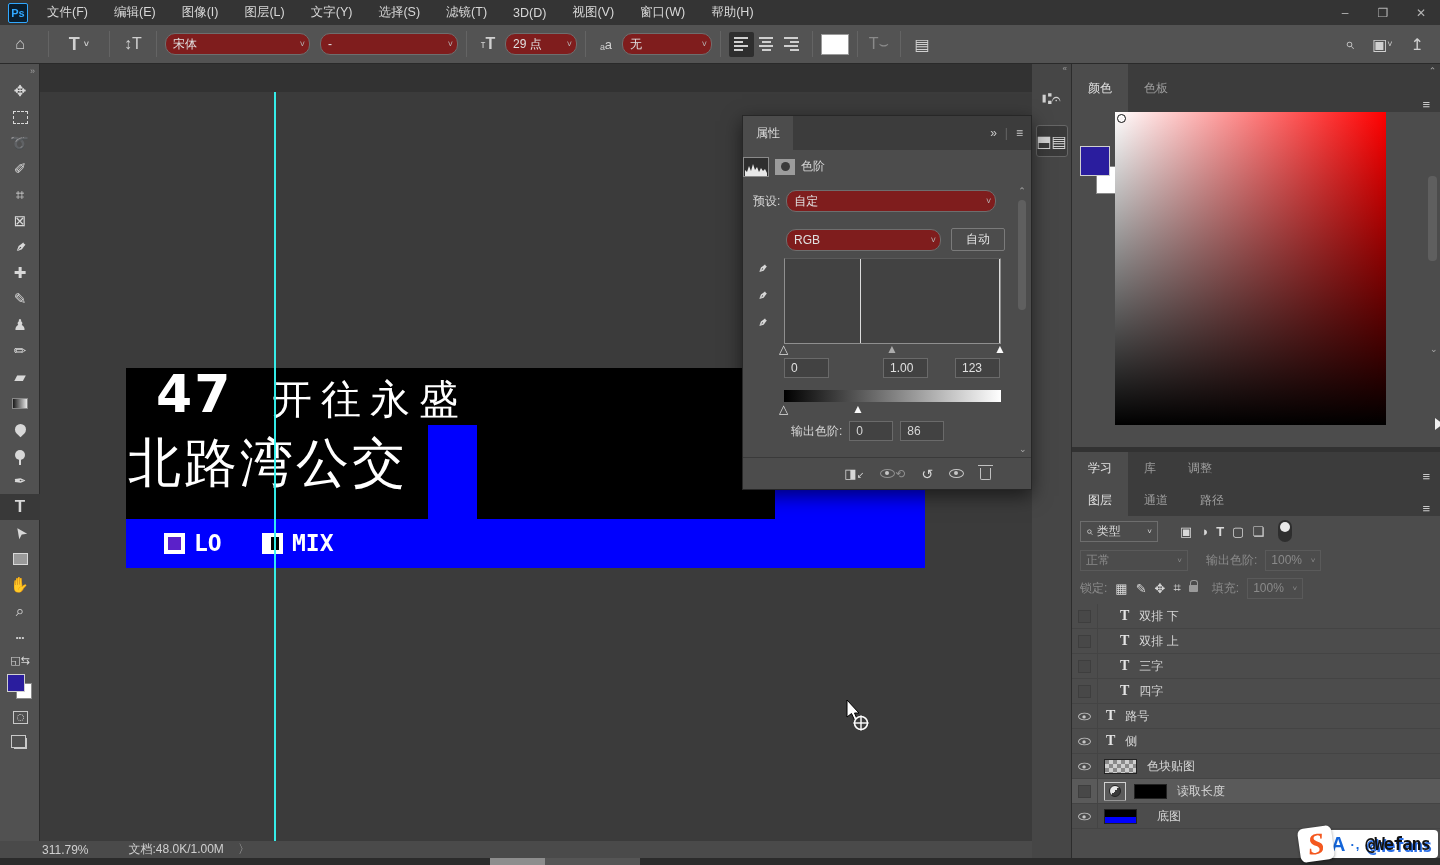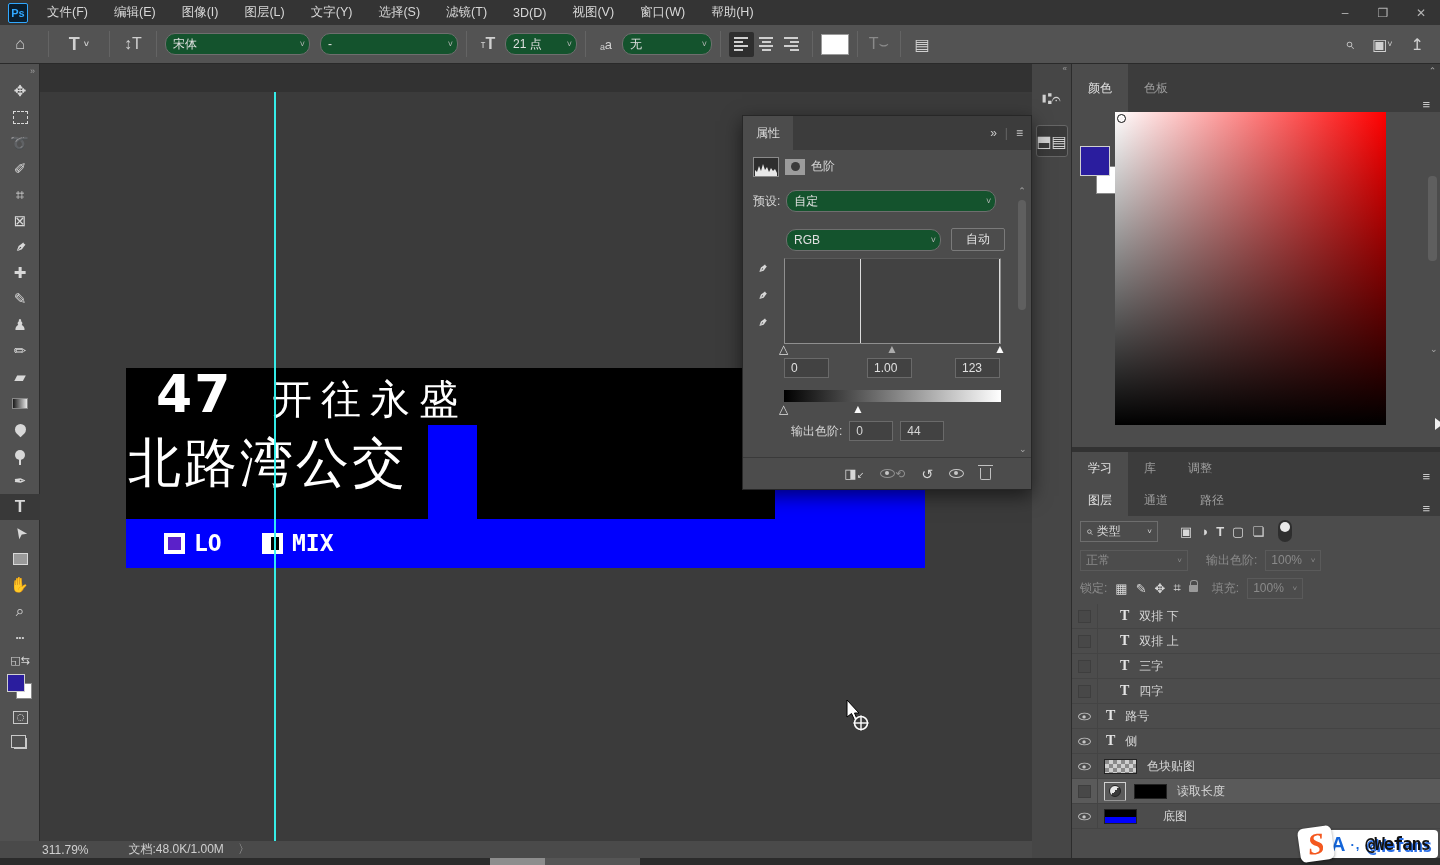--- a/index.html
+++ b/index.html
@@ -14,21 +14,21 @@
   
   #menubar { left:0; top:0; width:1440px; height:25px; background:#343434; display:flex; align-items:center; }
   #ps-logo { width:20px; height:20px; margin:0 6px 0 8px; background:#0a1e2e; border:1px solid #31a8ff; color:#31a8ff; font-weight:bold; font-size:11px; display:flex; align-items:center; justify-content:center; border-radius:2px; }
   .menu-item { padding:0 13px; height:25px; display:flex; align-items:center; color:#d8d8d8; font-size:12.5px; cursor:default; }
   #win-controls { position:absolute; right:0; top:0; height:25px; display:flex; }
   .win-btn { width:38px; height:25px; display:flex; align-items:center; justify-content:center; color:#b5b5b5; font-size:12px; }
 
   
   #optionsbar { left:0; top:25px; width:1440px; height:39px; background:#535353; border-bottom:1px solid #2a2a2a; display:flex; align-items:center; }
   .opt-sep { width:1px; height:26px; background:#646464; margin:0 8px; }
-  .combo { height:22px; background:#14532d; border:1px solid #6e6e6e; border-radius:10px; display:flex; align-items:center; padding:0 4px 0 7px; color:#e0e0e0; }
+  .combo { height:22px; background:#7f1d1d; border:1px solid #6e6e6e; border-radius:10px; display:flex; align-items:center; padding:0 4px 0 7px; color:#e0e0e0; }
   .combo .chev { margin-left:auto; color:#b9b9b9; font-size:9px; padding-left:6px; }
   .opt-icon { color:#d0d0d0; font-size:16px; display:flex; align-items:center; justify-content:center; }
   .align-btn { width:25px; height:25px; display:flex; flex-direction:column; justify-content:center; gap:2px; padding:0 5px; border-radius:2px; }
   .align-btn span { height:2px; background:#cfcfcf; }
   .align-active { background:#2e2e2e; }
   #opt-color-swatch { width:28px; height:21px; background:#ffffff; border:1px solid #9a9a9a; }
 
   
   #toolbar { left:0; top:64px; width:40px; height:777px; background:#515151; border-right:1px solid #2c2c2c; }
   #toolbar .tb-head { height:14px; color:#9f9f9f; font-size:9px; text-align:right; padding:2px 4px 0 0; }
@@ -70,21 +70,21 @@
   #guide { left:234px; top:0; width:2px; height:754px; background:#35f6f2; opacity:.95; }
 
   
   #cursor { left:846px; top:700px; z-index:90; }
 
   
   #props { left:742px; top:115px; width:290px; height:375px; background:#4c4c4c; border:1px solid #272727; box-shadow:0 6px 18px rgba(0,0,0,.55); z-index:50; }
   #props-header { position:absolute; left:0; top:0; width:100%; height:34px; background:#3c3c3c; }
   #props-tab { position:absolute; left:0; top:0; width:50px; height:34px; background:#4c4c4c; display:flex; align-items:center; justify-content:center; color:#dedede; }
   .hdr-icons { position:absolute; right:8px; top:0; height:34px; display:flex; align-items:center; gap:8px; color:#c9c9c9; font-size:12px; }
-  #props-title-row { position:absolute; left:0; top:34px; width:100%; height:33px; display:flex; align-items:center; gap:6px; padding-left:10px; }
+  #props-title-row { position:absolute; left:0; top:34px; width:100%; height:33px; display:flex; align-items:center; gap:6px; }
   .adj-icon-box { width:26px; height:20px; background:#2e2e2e; border:1px solid #8a8a8a; display:flex; align-items:flex-end; justify-content:center; }
   .mask-icon-box { width:20px; height:16px; background:#9c9c9c; display:flex; align-items:center; justify-content:center; }
   .mask-icon-box i { width:9px; height:9px; background:#3a3a3a; border-radius:50%; }
   #preset-row { position:absolute; left:10px; top:74px; display:flex; align-items:center; gap:6px; }
   #preset-combo { width:210px; }
   #channel-row { position:absolute; left:43px; top:112px; display:flex; align-items:center; gap:10px; }
   #channel-combo { width:155px; }
   #auto-btn { height:23px; padding:0 14px; border:1px solid #7a7a7a; border-radius:2px; color:#e2e2e2; display:flex; align-items:center; background:#4c4c4c; }
   .dropper { position:absolute; left:14px; font-size:13px; color:#d8d8d8; transform:rotate(135deg); }
   #histo-box { position:absolute; left:41px; top:142px; width:217px; height:86px; background:#424242; border-left:1px solid #8f8f8f; border-right:1px solid #8f8f8f; border-top:1px solid #5a5a5a; border-bottom:1px solid #8f8f8f; }
@@ -203,21 +203,21 @@
     <div class="combo" style="width:138px; margin-left:10px;">
       <span>-</span>
         <span class="chev">˅</span>
     </div>
     <div class="opt-sep"></div>
     <div class="opt-icon" style="width:26px;">
         <span style="font-size:10px;">т</span>
         <span style="font-size:16px;font-weight:bold;">T</span>
       </div>
     <div class="combo" style="width:72px; margin-left:4px;">
-      <span>21 点</span>
+      <span>29 点</span>
         <span class="chev">˅</span>
     </div>
     <div class="opt-sep"></div>
     <div class="opt-icon" style="width:24px; font-size:13px;">ₐa</div>
     <div class="combo" style="width:90px; margin-left:4px;">
       <span>无</span>
         <span class="chev">˅</span>
     </div>
     <div class="opt-sep"></div>
     <div class="align-btn align-active">
@@ -402,36 +402,36 @@
     <div id="histo-box">
       <span class="histo-line" style="left:75px;"></span>
       <span class="histo-line" style="left:214px;"></span>
     </div>
     <span class="tri" style="left:36px; top:227px; color:#e0e0e0;">△</span>
     <span class="tri" style="left:143px; top:227px; color:#ababab;">▲</span>
     <span class="tri" style="left:251px; top:227px; color:#fafafa;">▲</span>
     <div class="valbox" style="left:41px;">
         <span>0</span>
       </div>
-    <div class="valbox" style="left:124px;">
+    <div class="valbox" style="left:140px;">
         <span>1.00</span>
       </div>
     <div class="valbox" style="left:212px;">
         <span>123</span>
       </div>
     <div id="out-grad"></div>
     <span class="tri" style="left:36px; top:287px; color:#e0e0e0;">△</span>
     <span class="tri" style="left:109px; top:287px; color:#fafafa;">▲</span>
     <div id="outrow">
       <span>输出色阶:</span>
       <span class="outbox">
           <span>0</span>
         </span>
       <span class="outbox">
-          <span>44</span>
+          <span>86</span>
         </span>
     </div>
     <div id="props-scroll">
       <div>⌃</div>
         <div id="props-thumb"></div>
         <div style="position:absolute; bottom:0; left:3px;">⌄</div>
     </div>
     <div id="props-footer">
       <span style="font-size:13px;">◨<span style="font-size:9px;">↙</span></span>
       <span style="color:#8f8f8f;"><span class="eye" style="border-color:#8f8f8f;"></span>⟲</span>
@@ -573,21 +573,21 @@
             <i></i>
           </span>
           <span class="lthumb thumb-black" style="margin-left: 8px;"></span>
           <span style="margin-left: 10px;">读取长度</span>
         </div>
         <div class="layer-row">
           <div class="eye-cell">
             <span class="eye" style="transform:scale(.85);"></span>
           </div>
           <span class="lthumb thumb-sign" style="margin-left: 6px;"></span>
-          <span style="margin-left: 26px;">底图</span>
+          <span style="margin-left: 20px;">底图</span>
         </div>
       </div>
     <div id="layers-scroll">
       <div>⌃</div>
         <div id="layers-thumbbar"></div>
         <div style="position:absolute; bottom:2px; left:4px;">⌄</div>
     </div>
 
   </div>
 

